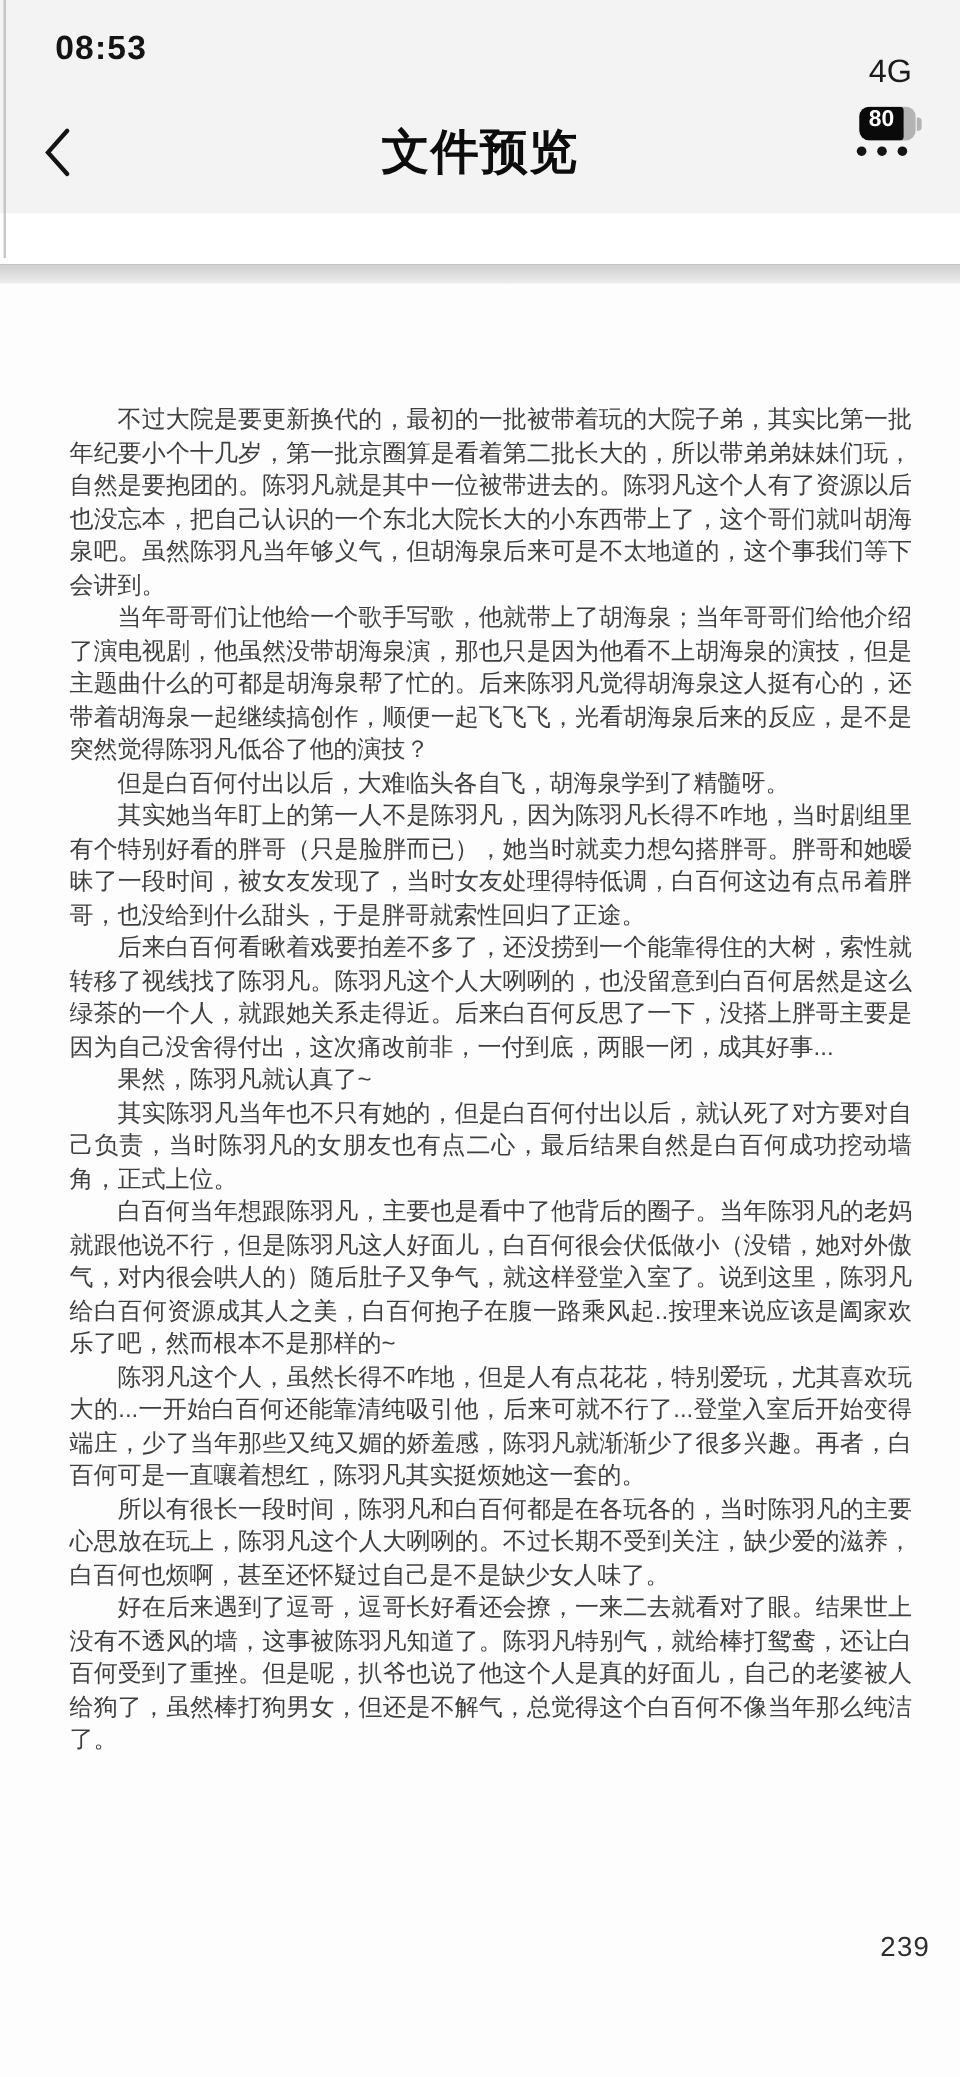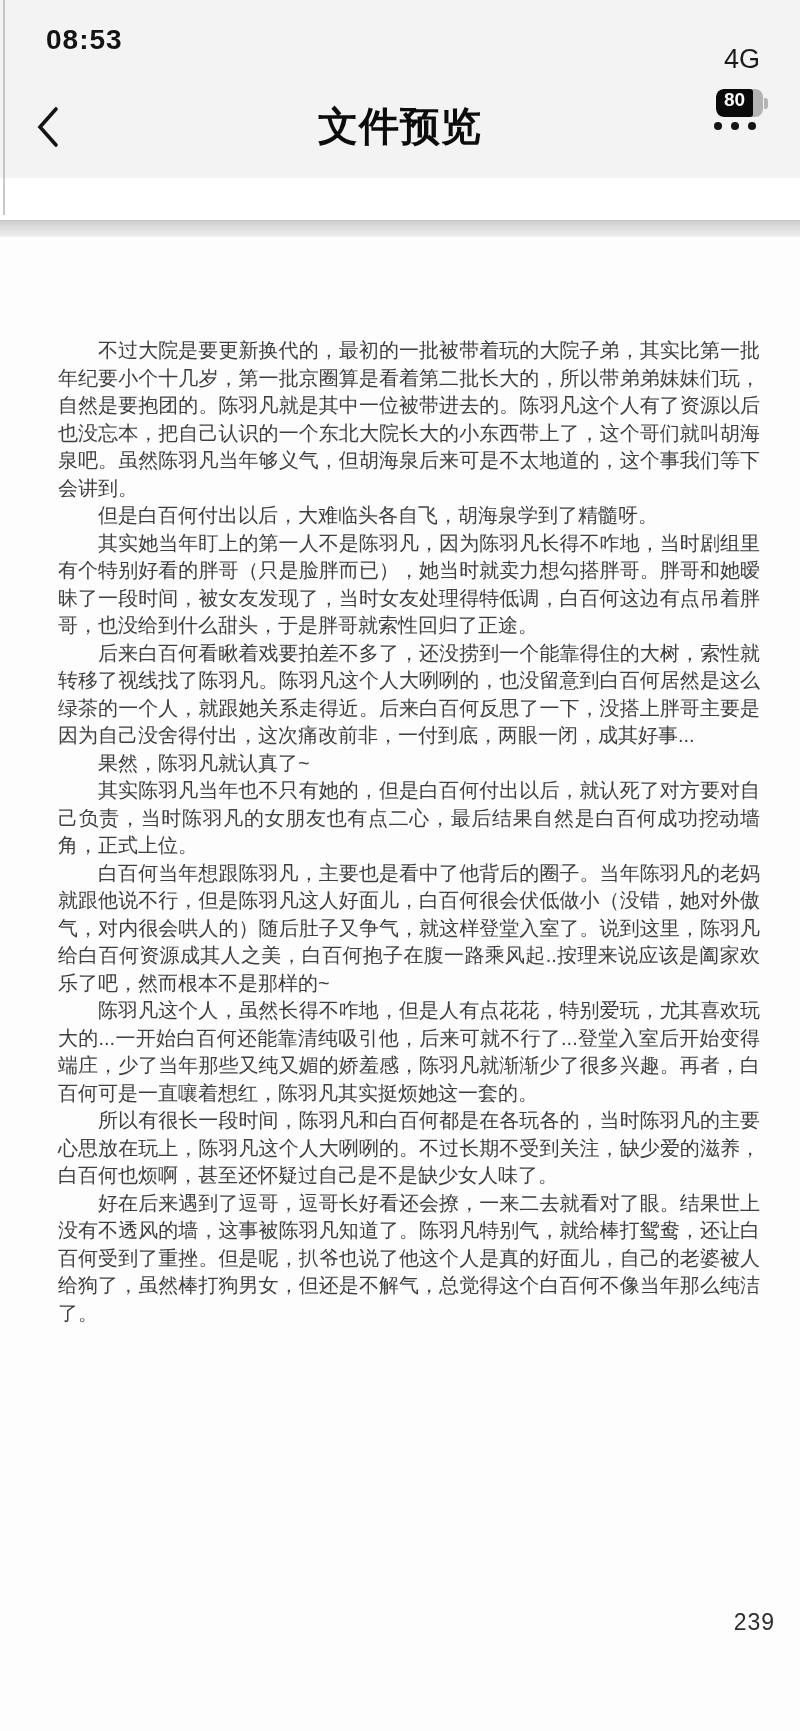--- a/index.html
+++ b/index.html
@@ -98,20 +98,21 @@
       </div>
     </div>
   </header>
 
   <div class="white-strip"></div>
   <div class="divider-bar"></div>
 
   <main class="document">
     <div class="doc-text">
         <p class="doc-par">不过大院是要更新换代的，最初的一批被带着玩的大院子弟，其实比第一批年纪要小个十几岁，第一批京圈算是看着第二批长大的，所以带弟弟妹妹们玩，自然是要抱团的。陈羽凡就是其中一位被带进去的。陈羽凡这个人有了资源以后也没忘本，把自己认识的一个东北大院长大的小东西带上了，这个哥们就叫胡海泉吧。虽然陈羽凡当年够义气，但胡海泉后来可是不太地道的，这个事我们等下会讲到。</p>
+        <p class="doc-par">当年哥哥们让他给一个歌手写歌，他就带上了胡海泉；当年哥哥们给他介绍了演电视剧，他虽然没带胡海泉演，那也只是因为他看不上胡海泉的演技，但是主题曲什么的可都是胡海泉帮了忙的。后来陈羽凡觉得胡海泉这人挺有心的，还带着胡海泉一起继续搞创作，顺便一起飞飞飞，光看胡海泉后来的反应，是不是突然觉得陈羽凡低谷了他的演技？</p>
         <p class="doc-par">但是白百何付出以后，大难临头各自飞，胡海泉学到了精髓呀。</p>
         <p class="doc-par">其实她当年盯上的第一人不是陈羽凡，因为陈羽凡长得不咋地，当时剧组里有个特别好看的胖哥（只是脸胖而已），她当时就卖力想勾搭胖哥。胖哥和她暧昧了一段时间，被女友发现了，当时女友处理得特低调，白百何这边有点吊着胖哥，也没给到什么甜头，于是胖哥就索性回归了正途。</p>
         <p class="doc-par">后来白百何看瞅着戏要拍差不多了，还没捞到一个能靠得住的大树，索性就转移了视线找了陈羽凡。陈羽凡这个人大咧咧的，也没留意到白百何居然是这么绿茶的一个人，就跟她关系走得近。后来白百何反思了一下，没搭上胖哥主要是因为自己没舍得付出，这次痛改前非，一付到底，两眼一闭，成其好事...</p>
         <p class="doc-par">果然，陈羽凡就认真了~</p>
         <p class="doc-par">其实陈羽凡当年也不只有她的，但是白百何付出以后，就认死了对方要对自己负责，当时陈羽凡的女朋友也有点二心，最后结果自然是白百何成功挖动墙角，正式上位。</p>
         <p class="doc-par">白百何当年想跟陈羽凡，主要也是看中了他背后的圈子。当年陈羽凡的老妈就跟他说不行，但是陈羽凡这人好面儿，白百何很会伏低做小（没错，她对外傲气，对内很会哄人的）随后肚子又争气，就这样登堂入室了。说到这里，陈羽凡给白百何资源成其人之美，白百何抱子在腹一路乘风起..按理来说应该是阖家欢乐了吧，然而根本不是那样的~</p>
         <p class="doc-par">陈羽凡这个人，虽然长得不咋地，但是人有点花花，特别爱玩，尤其喜欢玩大的...一开始白百何还能靠清纯吸引他，后来可就不行了...登堂入室后开始变得端庄，少了当年那些又纯又媚的娇羞感，陈羽凡就渐渐少了很多兴趣。再者，白百何可是一直嚷着想红，陈羽凡其实挺烦她这一套的。</p>
         <p class="doc-par">所以有很长一段时间，陈羽凡和白百何都是在各玩各的，当时陈羽凡的主要心思放在玩上，陈羽凡这个人大咧咧的。不过长期不受到关注，缺少爱的滋养，白百何也烦啊，甚至还怀疑过自己是不是缺少女人味了。</p>
         <p class="doc-par">好在后来遇到了逗哥，逗哥长好看还会撩，一来二去就看对了眼。结果世上没有不透风的墙，这事被陈羽凡知道了。陈羽凡特别气，就给棒打鸳鸯，还让白百何受到了重挫。但是呢，扒爷也说了他这个人是真的好面儿，自己的老婆被人给狗了，虽然棒打狗男女，但还是不解气，总觉得这个白百何不像当年那么纯洁了。</p>
       </div>

